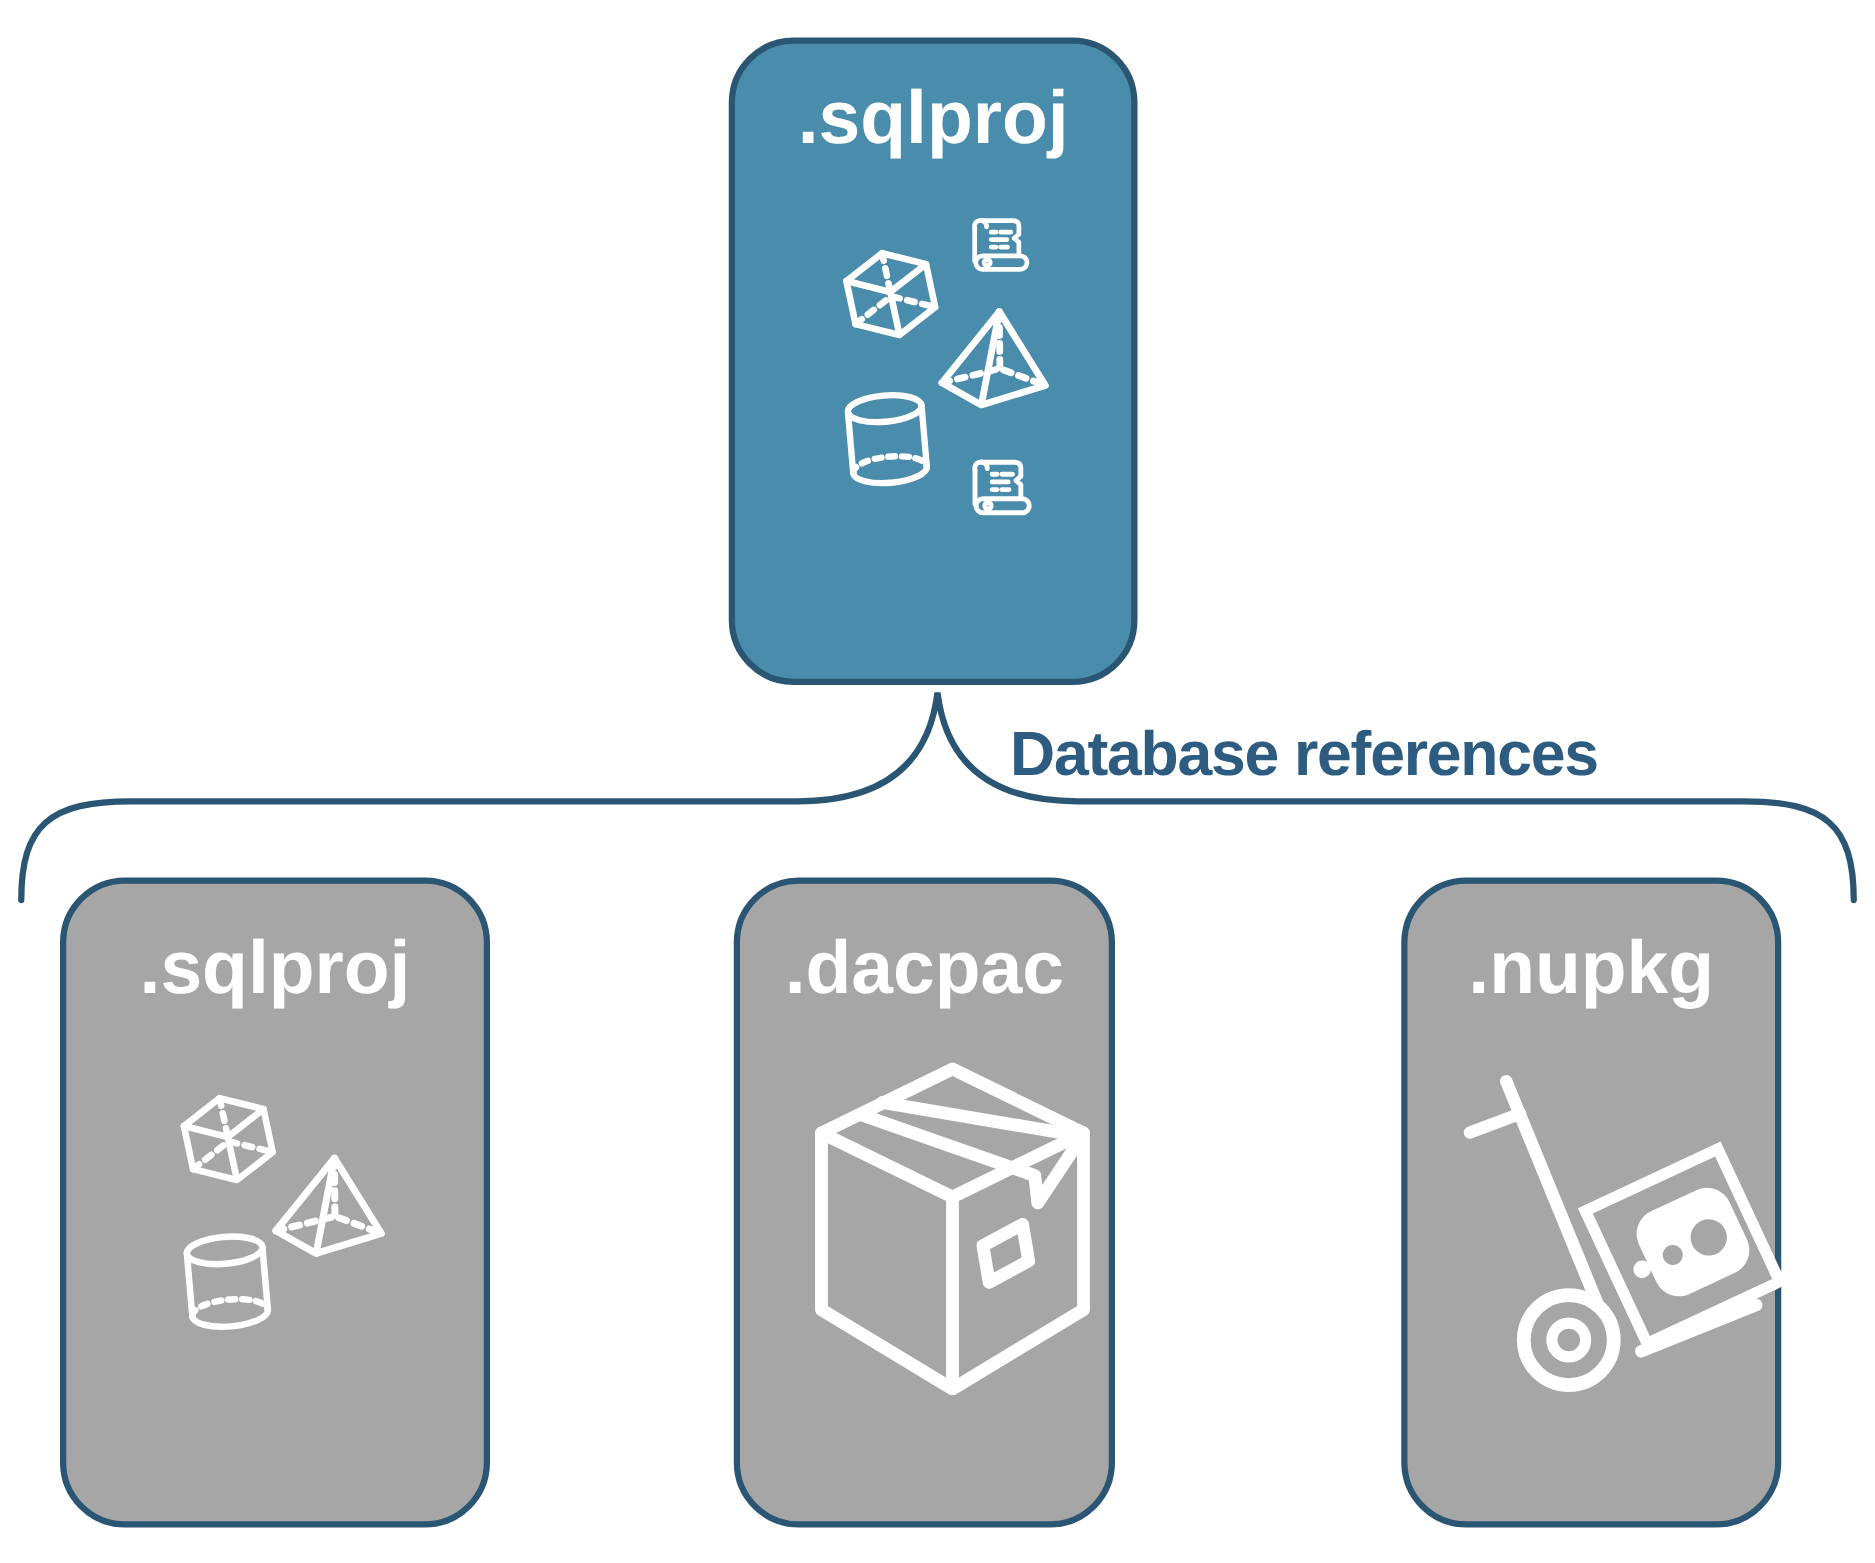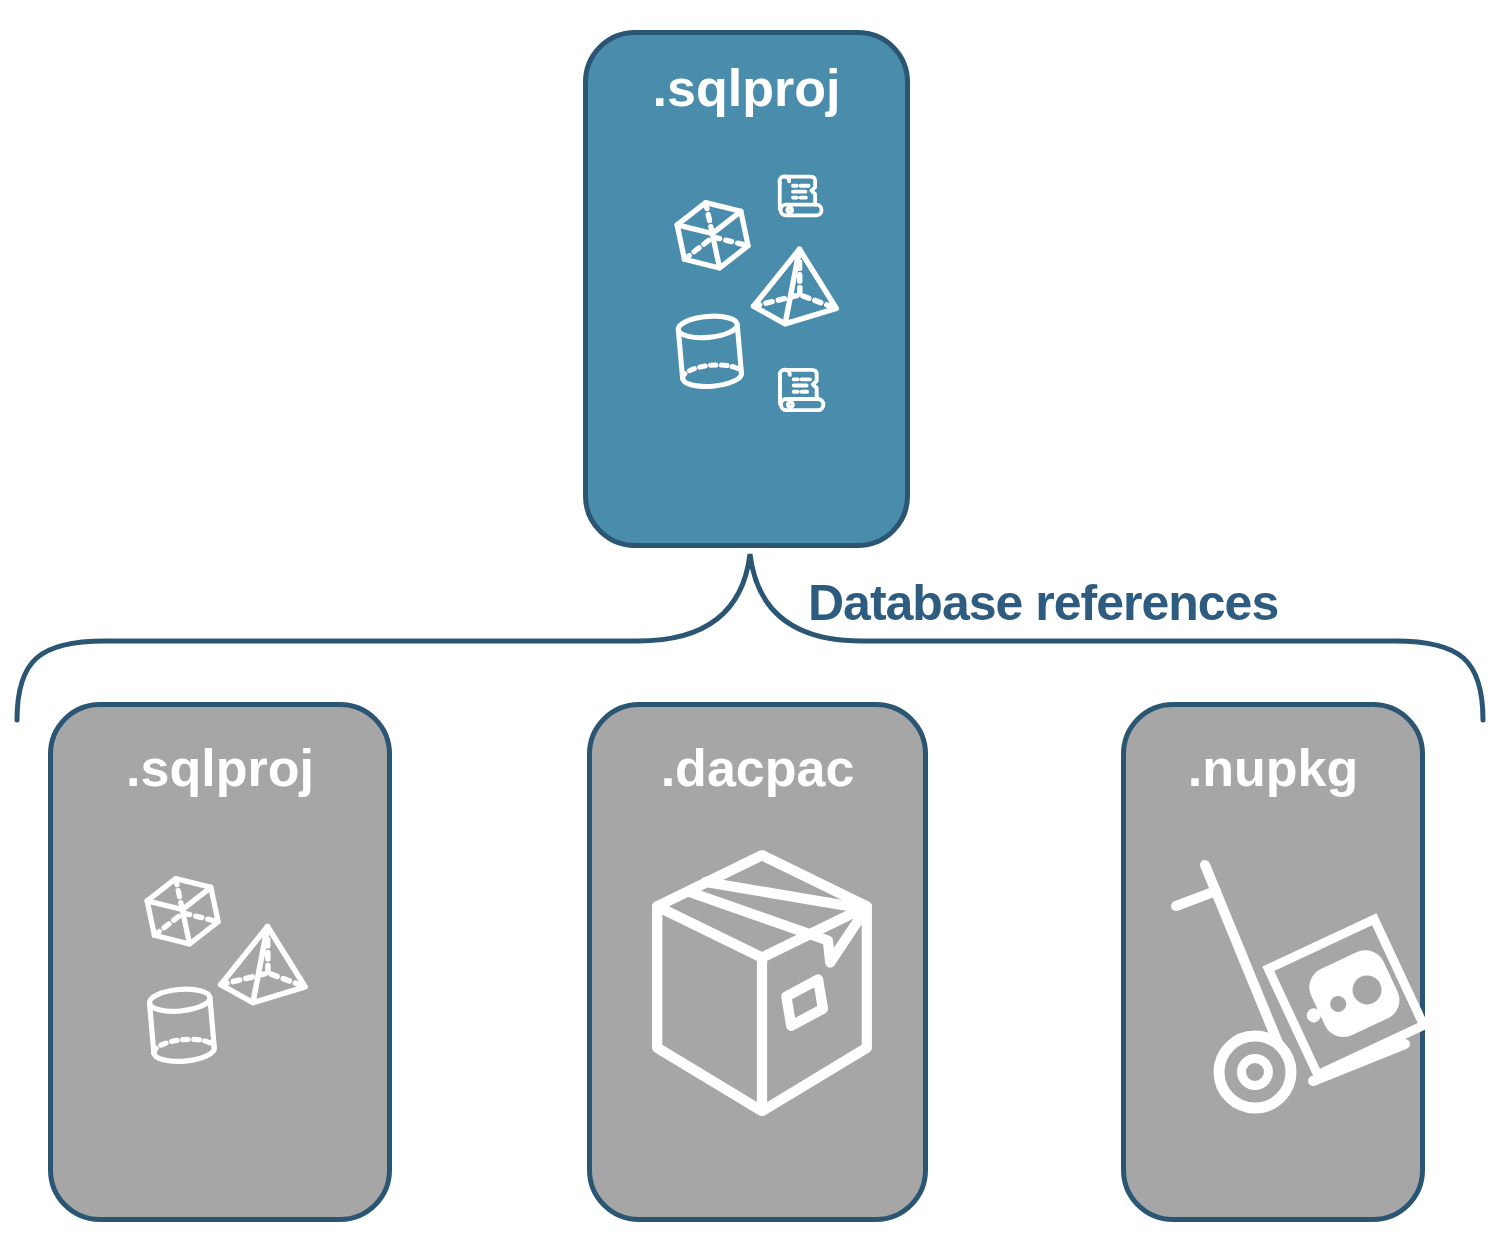--- a/index.html
+++ b/index.html
@@ -28,27 +28,27 @@
   }
   .card.root{
     left:583px;top:30px;width:327px;height:518px;
     background:var(--root_fill);
   }
   .card.child{
     top:702px;width:344px;height:520px;
     background:var(--child_fill);
   }
   .card.c0{left:48px;}
-  .card.c1{left:587px;width:341px;}
+  .card.c1{left:587px;width:305px;}
   .card.c2{left:1121px;width:304px;}
   .card-title{
     display:block;
     text-align:center;
     color:var(--label_color);
-    font-size:52px;
+    font-size:60px;
     font-weight:bold;
     line-height:1.15;
     letter-spacing:0px;
   }
   .root .card-title{padding-top:24px;}
   .child .card-title{padding-top:32px;}
   .icon{position:absolute;color:var(--icon_color);}
   .icon svg{display:block;width:100%;height:100%;overflow:visible;}
   .brace-layer{
     position:absolute;left:0;top:0;width:1500px;height:1250px;

